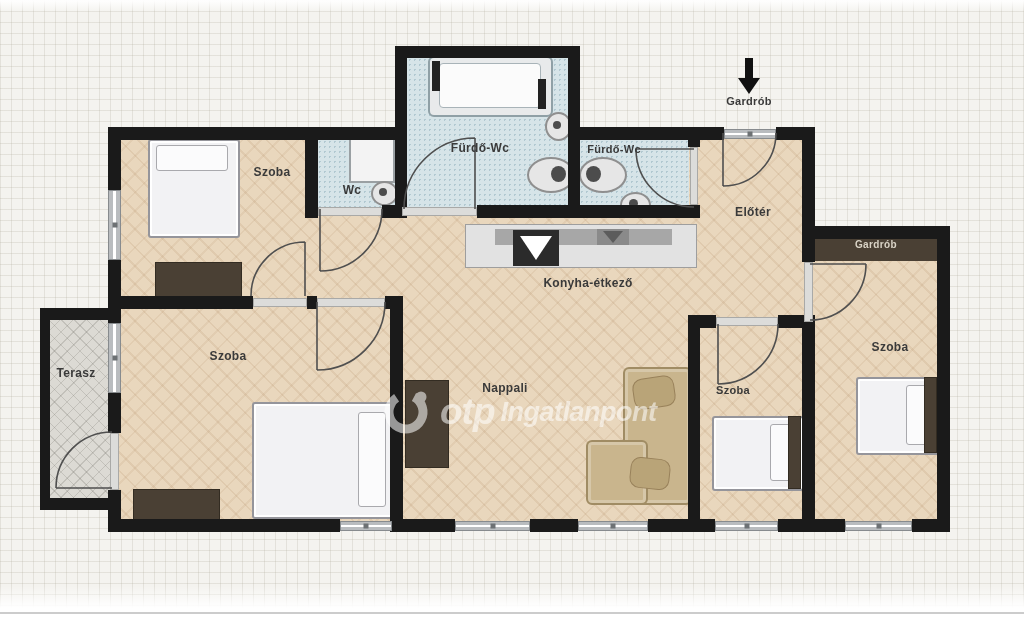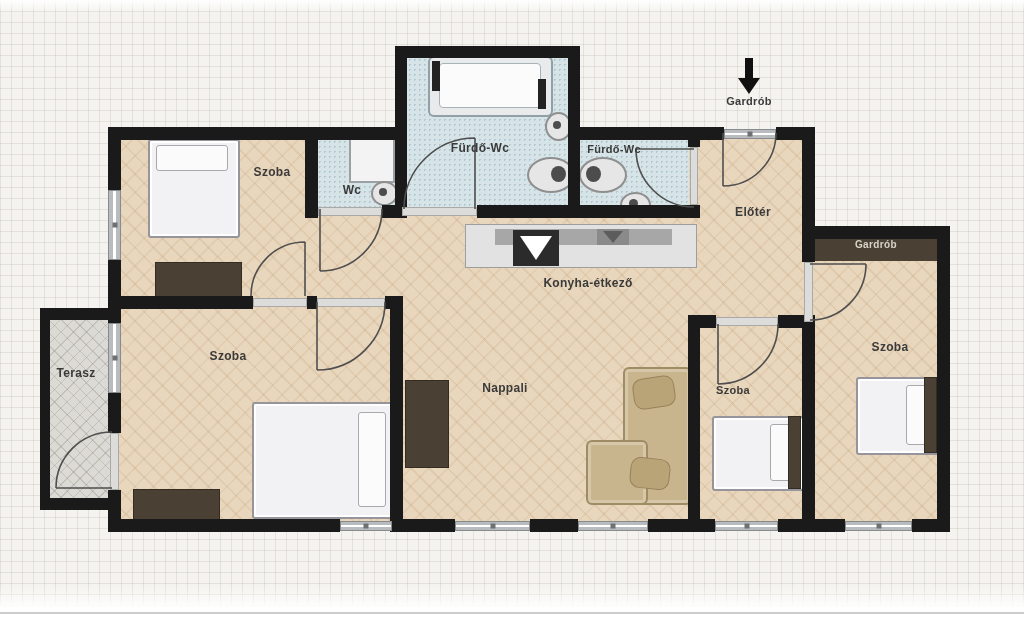--- a/index.html
+++ b/index.html
@@ -211,17 +211,25 @@
   <div class="label" style="left:480px;top:148px;">Fürdő-Wc</div>
   <div class="label" style="left:614px;top:149px;font-size:11px;">Fürdő-Wc</div>
   <div class="label" style="left:753px;top:212px;">Előtér</div>
   <div class="label" style="left:890px;top:347px;">Szoba</div>
   <div class="label" style="left:733px;top:390px;font-size:11px;">Szoba</div>
   <div class="label" style="left:505px;top:388px;">Nappali</div>
   <div class="label" style="left:588px;top:283px;">Konyha-étkező</div>
   <div class="label" style="left:228px;top:356px;">Szoba</div>
   <div class="label" style="left:76px;top:373px;">Terasz</div>
 
+  <div id="watermark">
+    <svg width="52" height="52" viewBox="0 0 52 52">
+      <circle cx="26" cy="26" r="17" fill="none" stroke="#ffffff" stroke-width="9" stroke-dasharray="88 19" transform="rotate(-62 26 26)"></circle>
+      <circle cx="41" cy="11" r="5.5" fill="#ffffff"></circle>
+    </svg>
+    <span class="otp">otp</span>
+    <span class="ip">Ingatlanpont</span>
+  </div>
 
   <div class="fade-top"></div>
   <div class="fade-bottom"></div>
   <div class="rule"></div>
 </div>
 
 </body></html>

